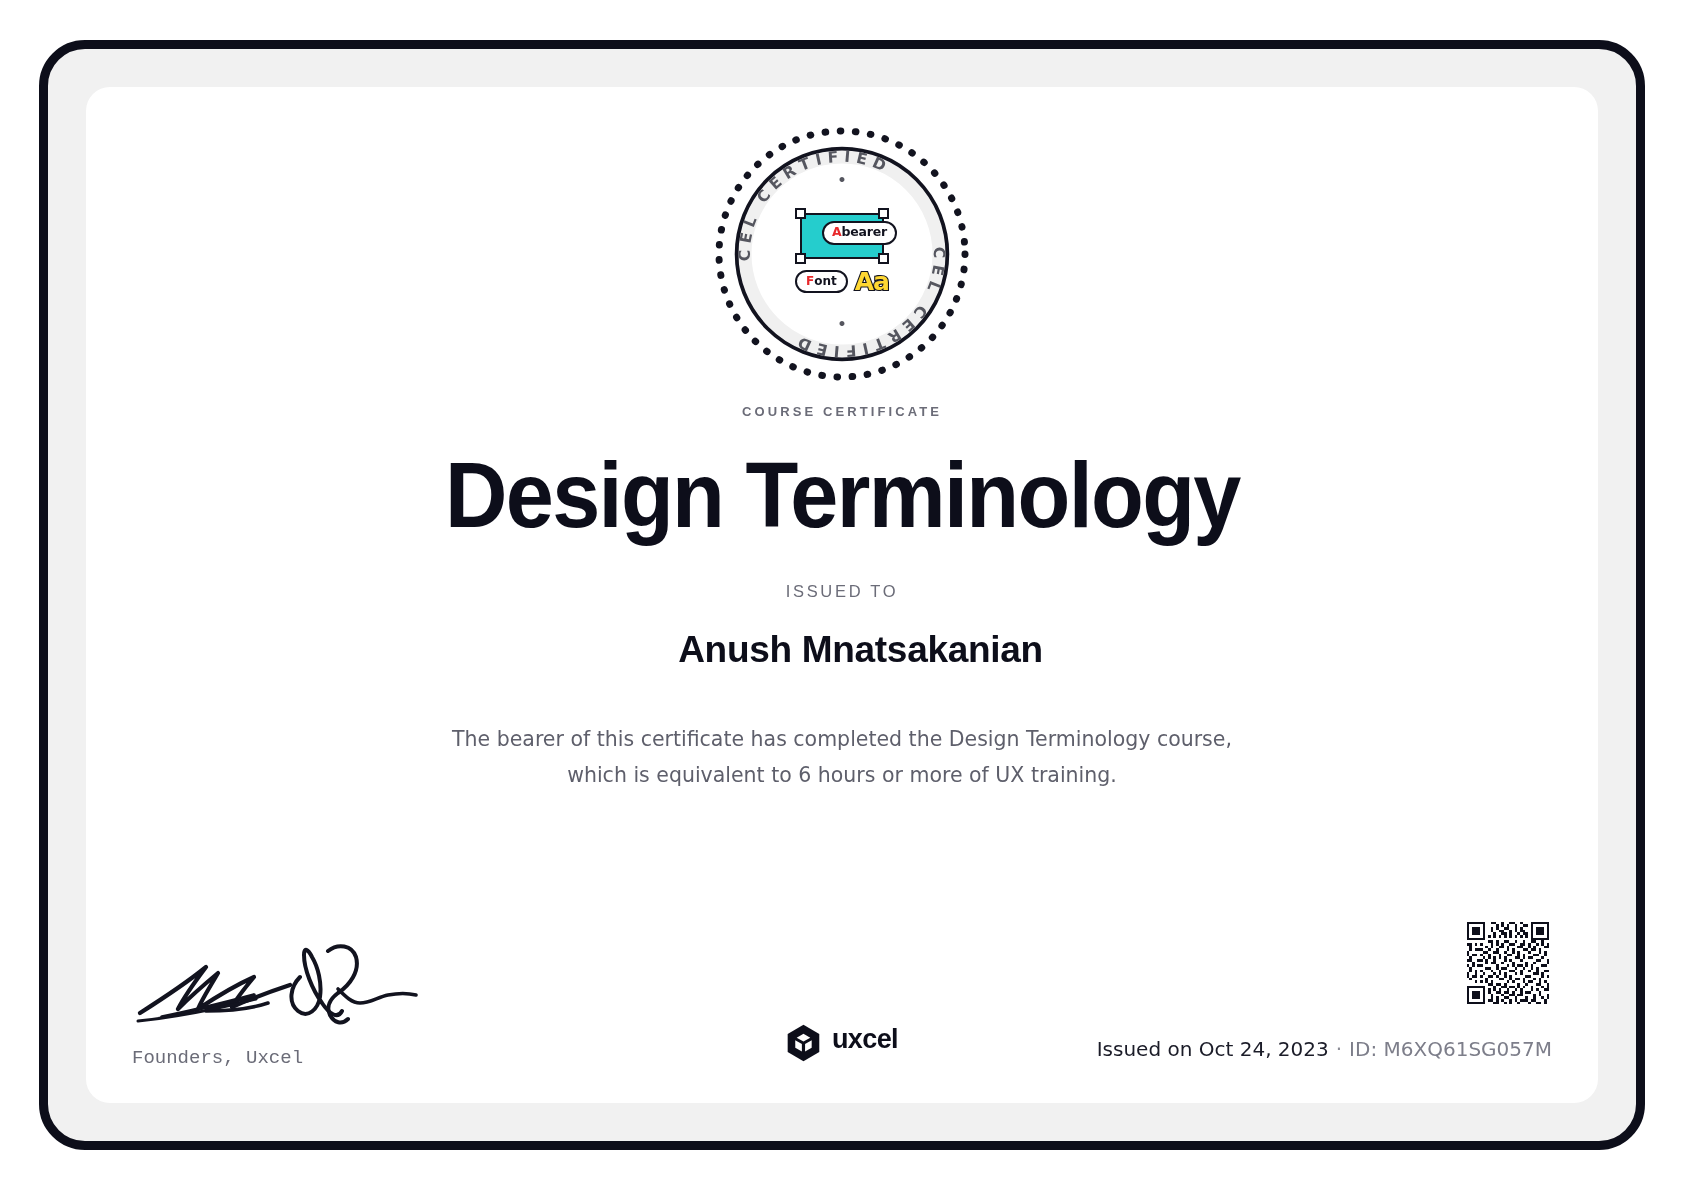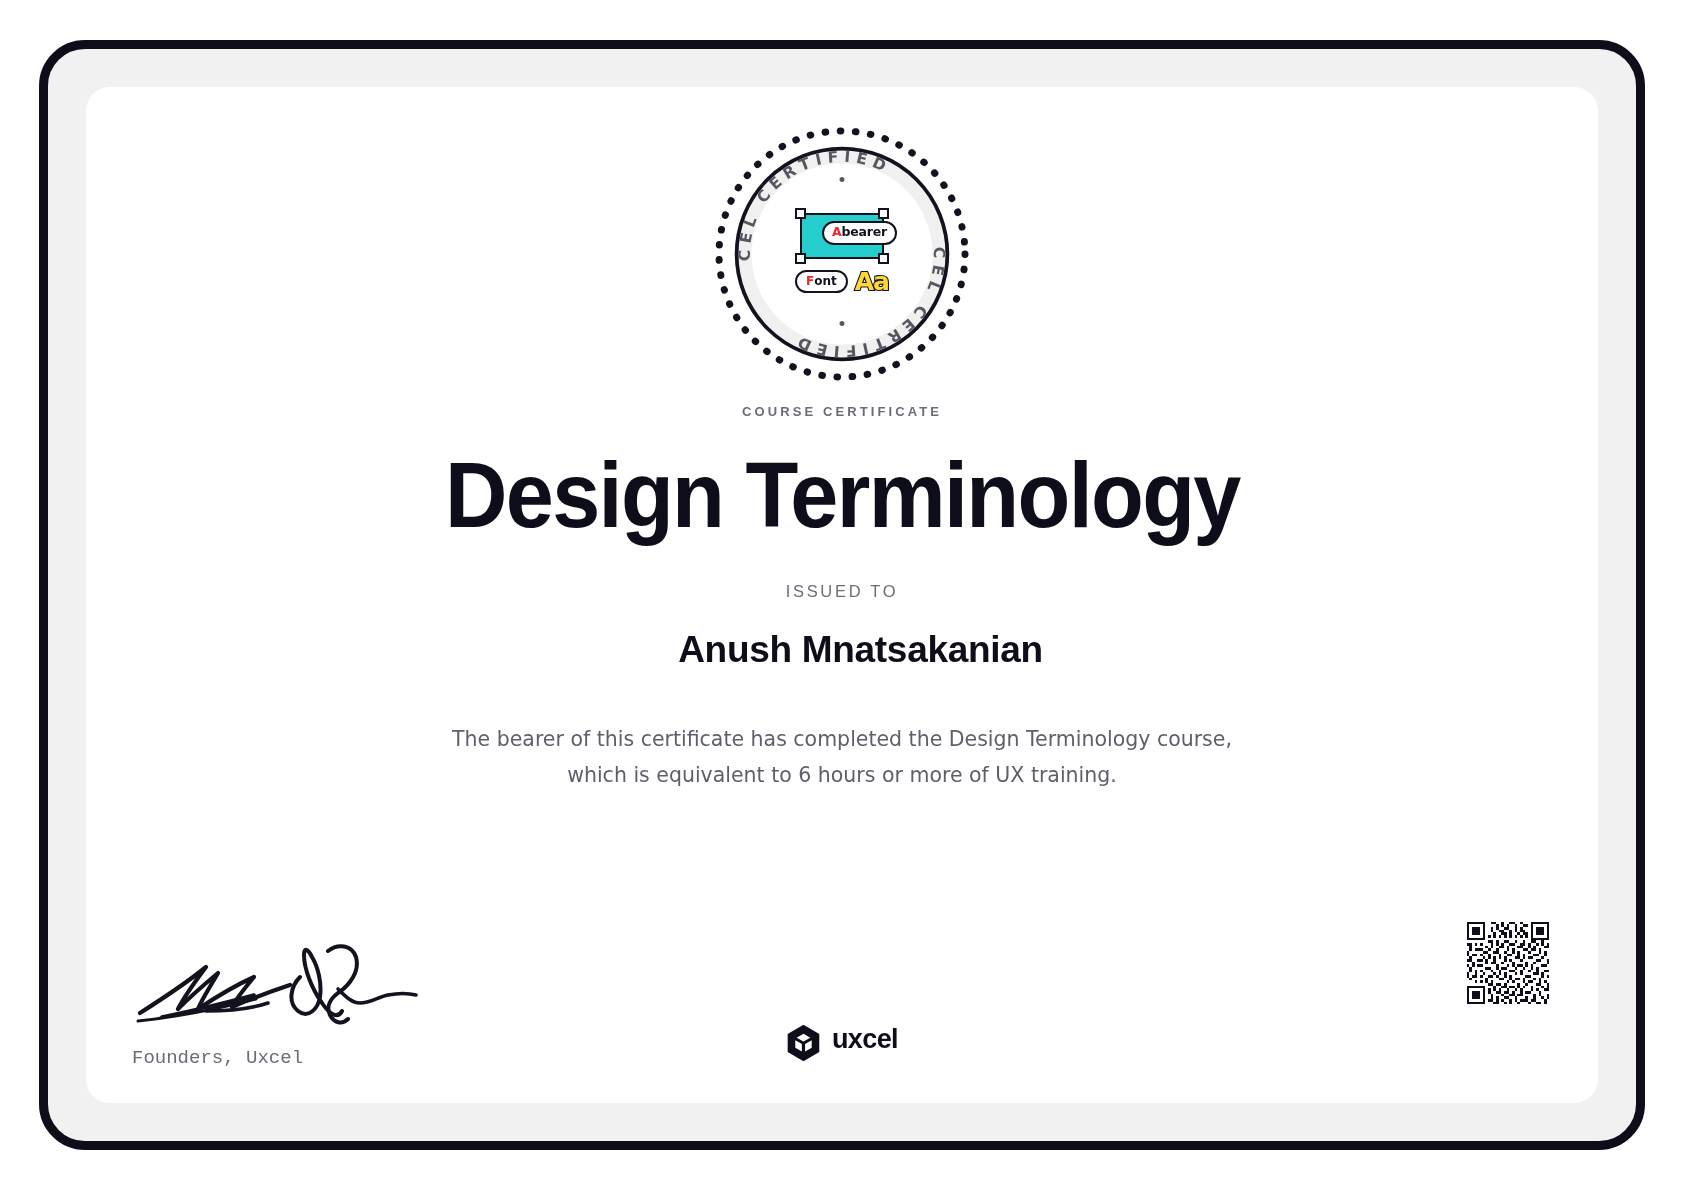--- a/index.html
+++ b/index.html
@@ -556,16 +556,17 @@
             <rect x="25" y="30" width="2" height="1"></rect>
           <rect x="30" y="30" width="1" height="2"></rect>
             <rect x="11" y="31" width="2" height="1"></rect>
           <rect x="15" y="31" width="1" height="1"></rect>
             <rect x="20" y="31" width="1" height="1"></rect>
           <rect x="24" y="31" width="1" height="1"></rect>
             <rect x="27" y="31" width="2" height="1"></rect>
         </g>
       </svg>
 
+      <div class="issue-info"><span>Issued on Oct 24, 2023</span><span class="sep">·</span><span class="cid">ID: M6XQ61SG057M</span></div>
 
     </div>
   </div>
 </div>
 
 </body></html>

